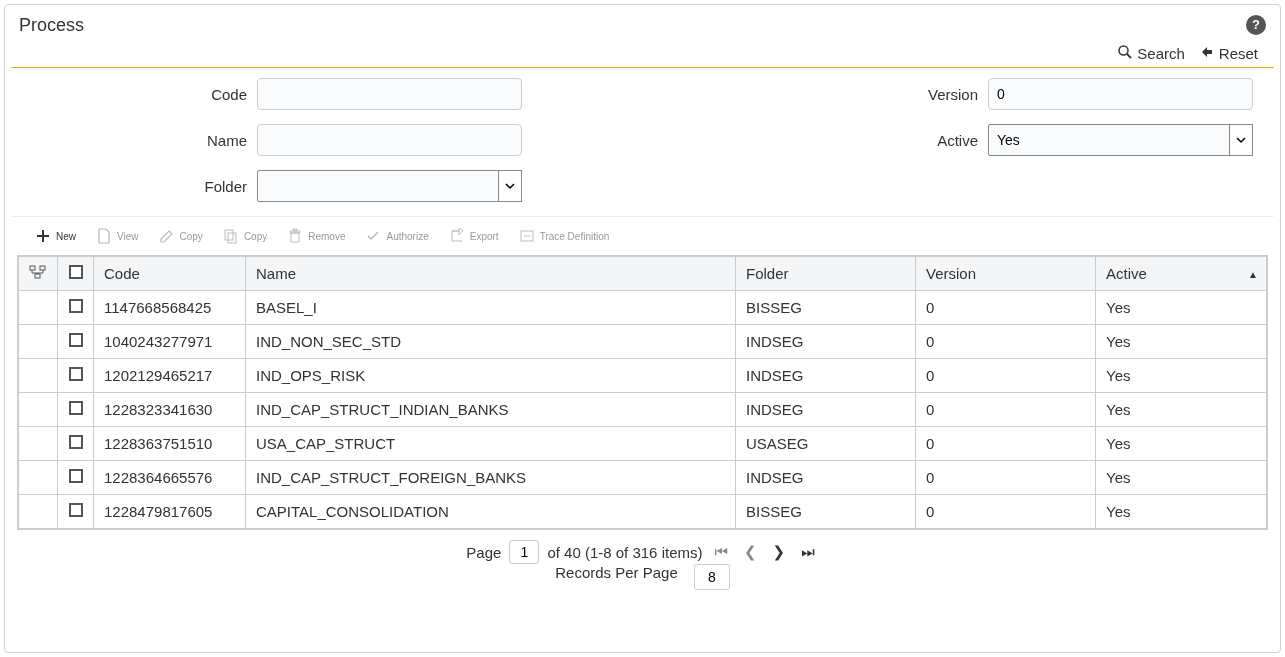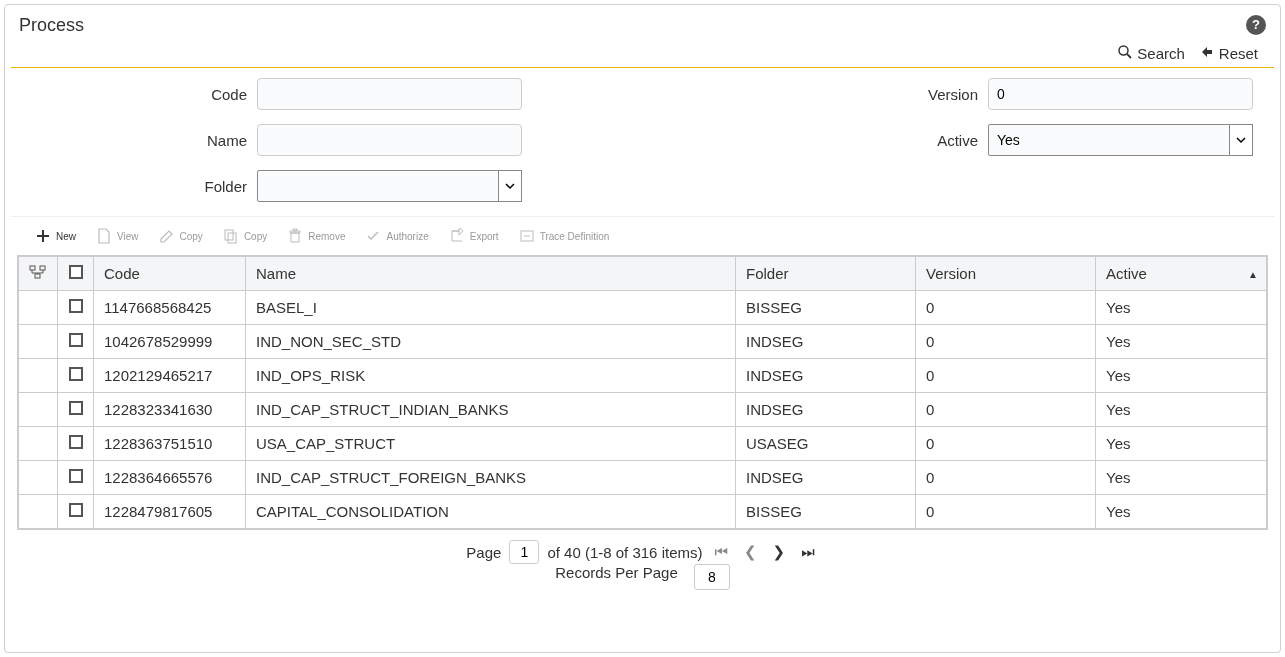--- a/index.html
+++ b/index.html
@@ -211,21 +211,21 @@
             <td class="col-check"><span class="checkbox"></span></td>
             <td>1147668568425</td>
             <td>BASEL_I</td>
             <td>BISSEG</td>
             <td>0</td>
             <td>Yes</td>
           </tr>
           <tr>
             <td class="col-tree"></td>
             <td class="col-check"><span class="checkbox"></span></td>
-            <td>1042678529999</td>
+            <td>1040243277971</td>
             <td>IND_NON_SEC_STD</td>
             <td>INDSEG</td>
             <td>0</td>
             <td>Yes</td>
           </tr>
           <tr>
             <td class="col-tree"></td>
             <td class="col-check"><span class="checkbox"></span></td>
             <td>1202129465217</td>
             <td>IND_OPS_RISK</td>

